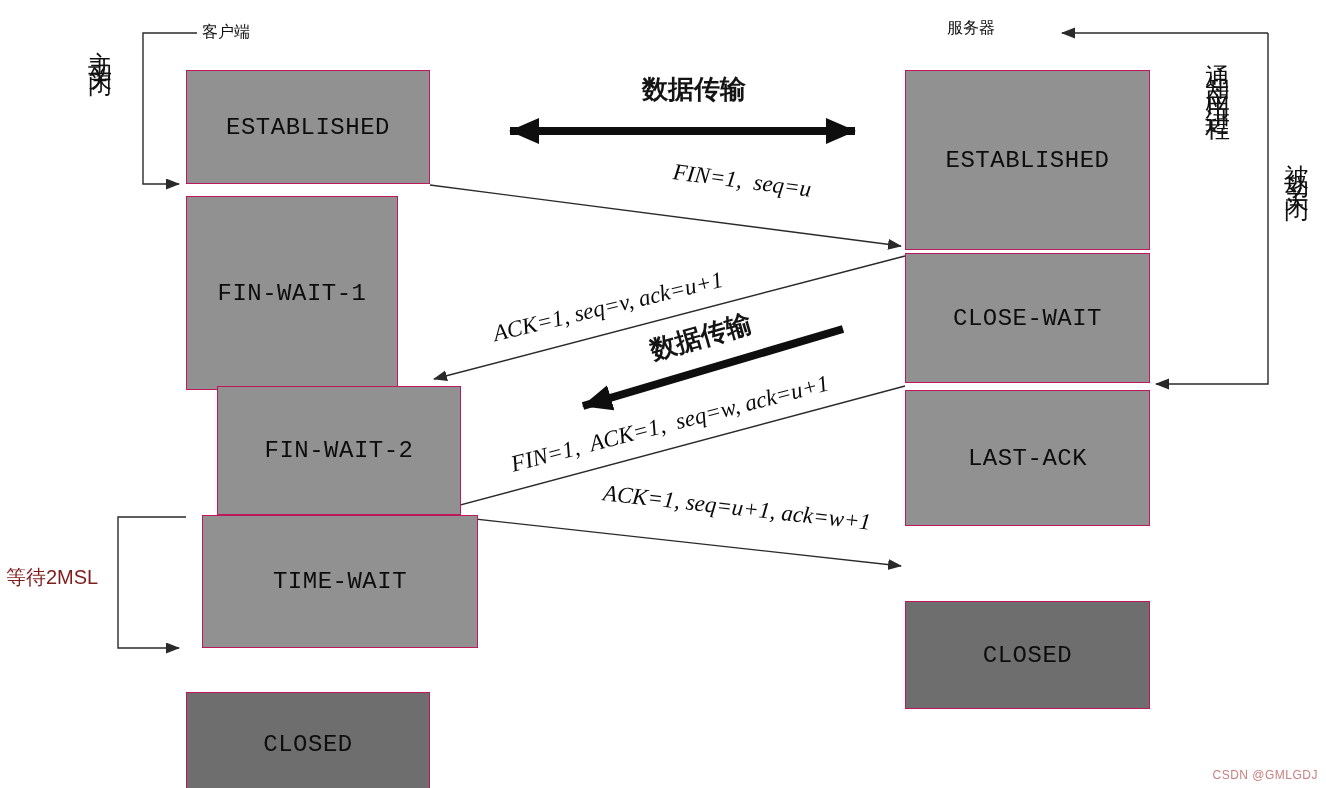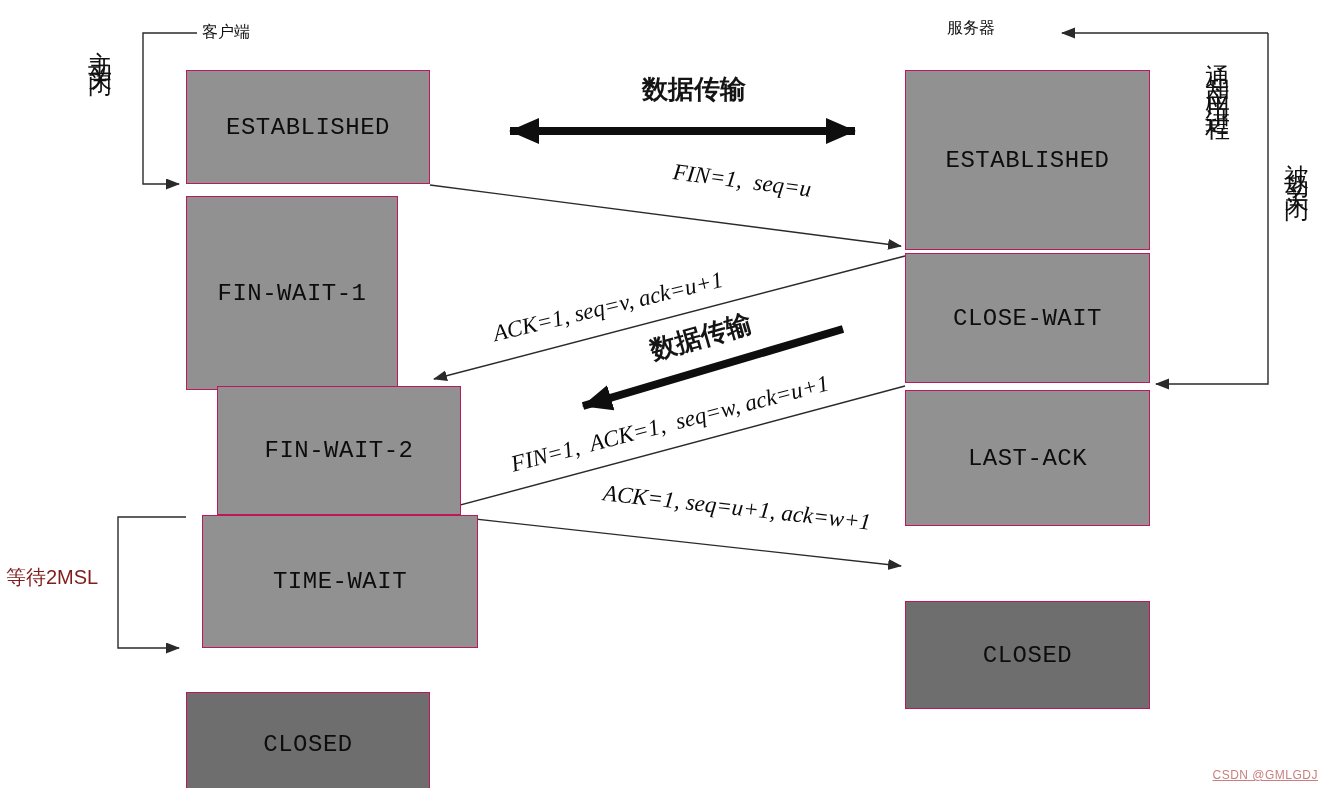--- a/index.html
+++ b/index.html
@@ -46,21 +46,21 @@
 
   .dt-label { position:absolute; font-size:26px; font-weight:700; color:#141414; white-space:pre; }
   .dt-top { left:694px; top:72px; transform:translateX(-50%); }
   .dt-mid { left:701px; top:337px; transform:translate(-50%,-50%) rotate(-16deg); }
 
   svg.overlay { position:absolute; left:0; top:0; width:1326px; height:788px; pointer-events:none; }
   .thin  { stroke:#2a2a2a; stroke-width:1.4; fill:none; }
   .thick { stroke:#0e0e0e; stroke-width:8;  fill:none; }
 
   .watermark { position:absolute; right:8px; bottom:6px; font-size:12px;
-               color:var(--watermark,#c97f7f); letter-spacing:.5px;text-decoration:underline; }
+               color:var(--watermark,#c97f7f); letter-spacing:.5px; }
 </style>
 </head>
 <body>
 
 <div class="canvas">
 
   <svg class="overlay">
     <defs>
       <marker id="arrow" markerUnits="userSpaceOnUse" markerWidth="14" markerHeight="12" refX="13" refY="5.5" orient="auto">
         <path d="M0,0 L14,5.5 L0,11 Z" fill="#2a2a2a"></path>

